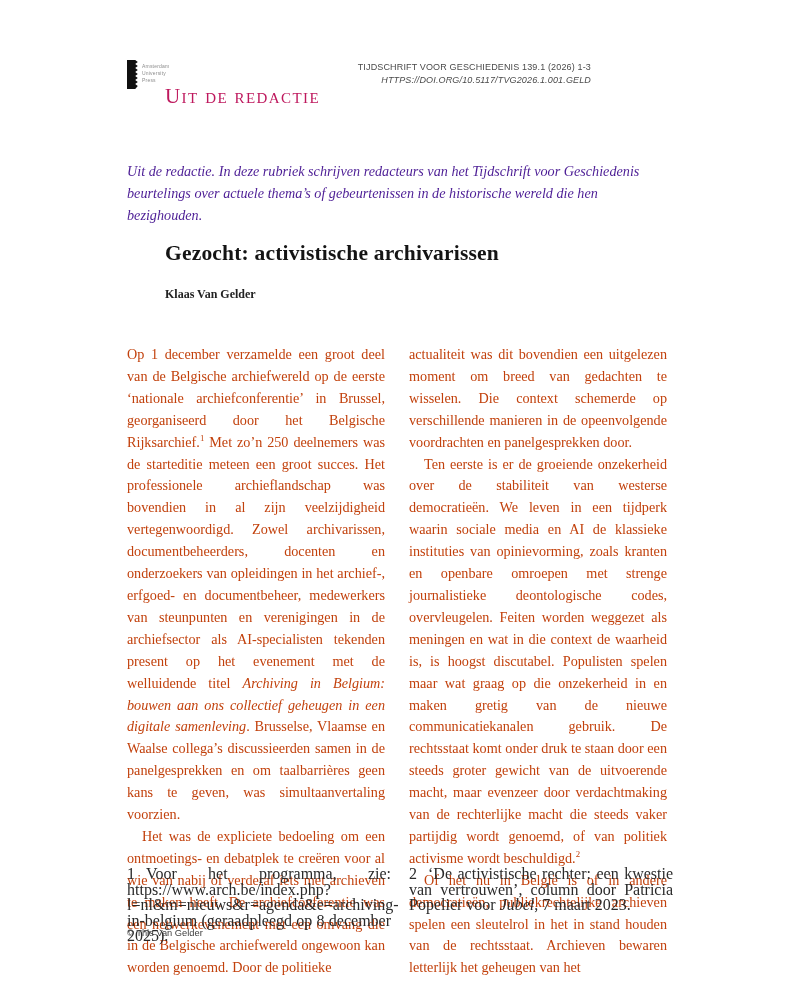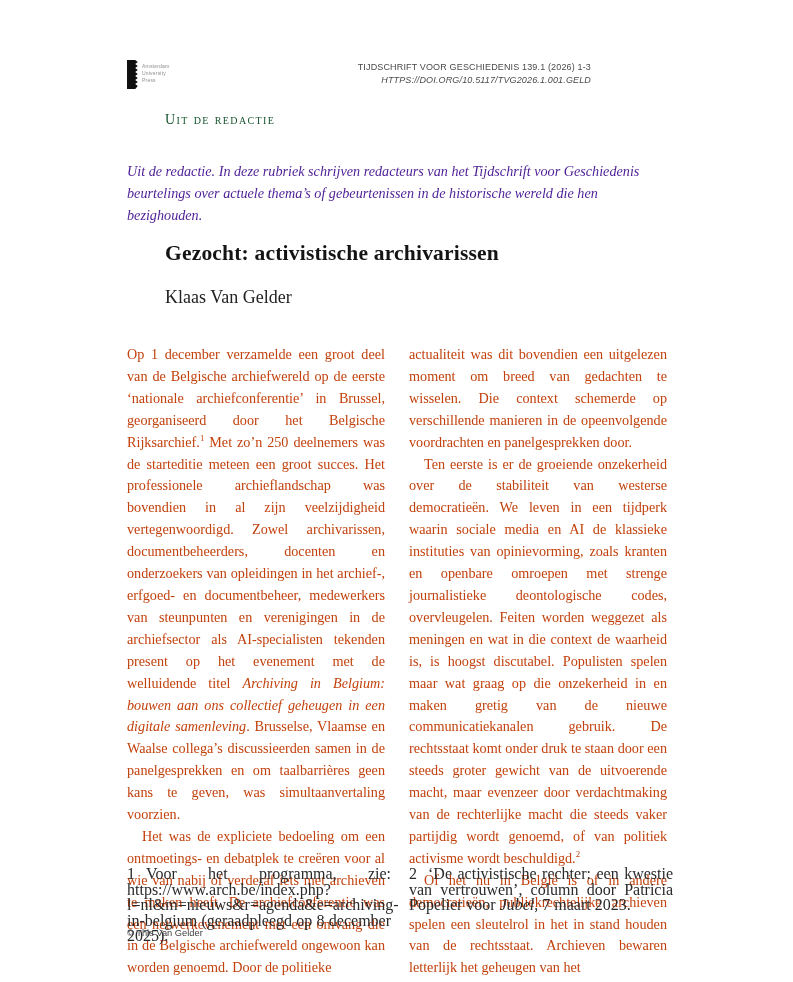--- a/index.html
+++ b/index.html
@@ -19,33 +19,33 @@
     position:absolute; top:61px; right:128px; text-align:right;
     font-family:"Liberation Sans", sans-serif; font-size:9px; line-height:13px;
     color:#4a4a4a; letter-spacing:0.15px;
   }
   .header-right .doi { font-style:italic; }
   .page-num {
     position:absolute; top:69px; left:729px; font-size:10.5px; color:#1f1f1f;
   }
   
   .section-heading {
-    position:absolute; left:165px; top:112px;
-    font-variant:small-caps; font-size:14px; letter-spacing:1.4px; color:#14532d;
+    position:absolute; left:165px; top:84px;
+    font-variant:small-caps; font-size:21px; letter-spacing:1.4px; color:#be185d;
   }
   .intro {
     position:absolute; left:127px; top:160px; width:544px;
     font-style:italic; font-size:14.2px; line-height:22px; color:#4c1d95;
   }
   .title {
     position:absolute; left:165px; top:241px;
     font-size:21.5px; font-weight:700; letter-spacing:0.2px; color:#141414;text-align:center;
   }
   .author {
-    position:absolute; left:165px; top:287px; font-size:18px; color:#222222;
+    position:absolute; left:165px; top:287px; font-size:12px; color:#222222;font-weight:bold;
   }
   
   .col {
     position:absolute; top:344px; width:258px;
     text-align:justify; font-size:14.2px; line-height:21.9px; color:#c2410c;
   }
   .col-left  { left:127px; }
   .col-right { left:409px; }
   .col p { margin:0; }
   .col p.indent { text-indent:15px; }

